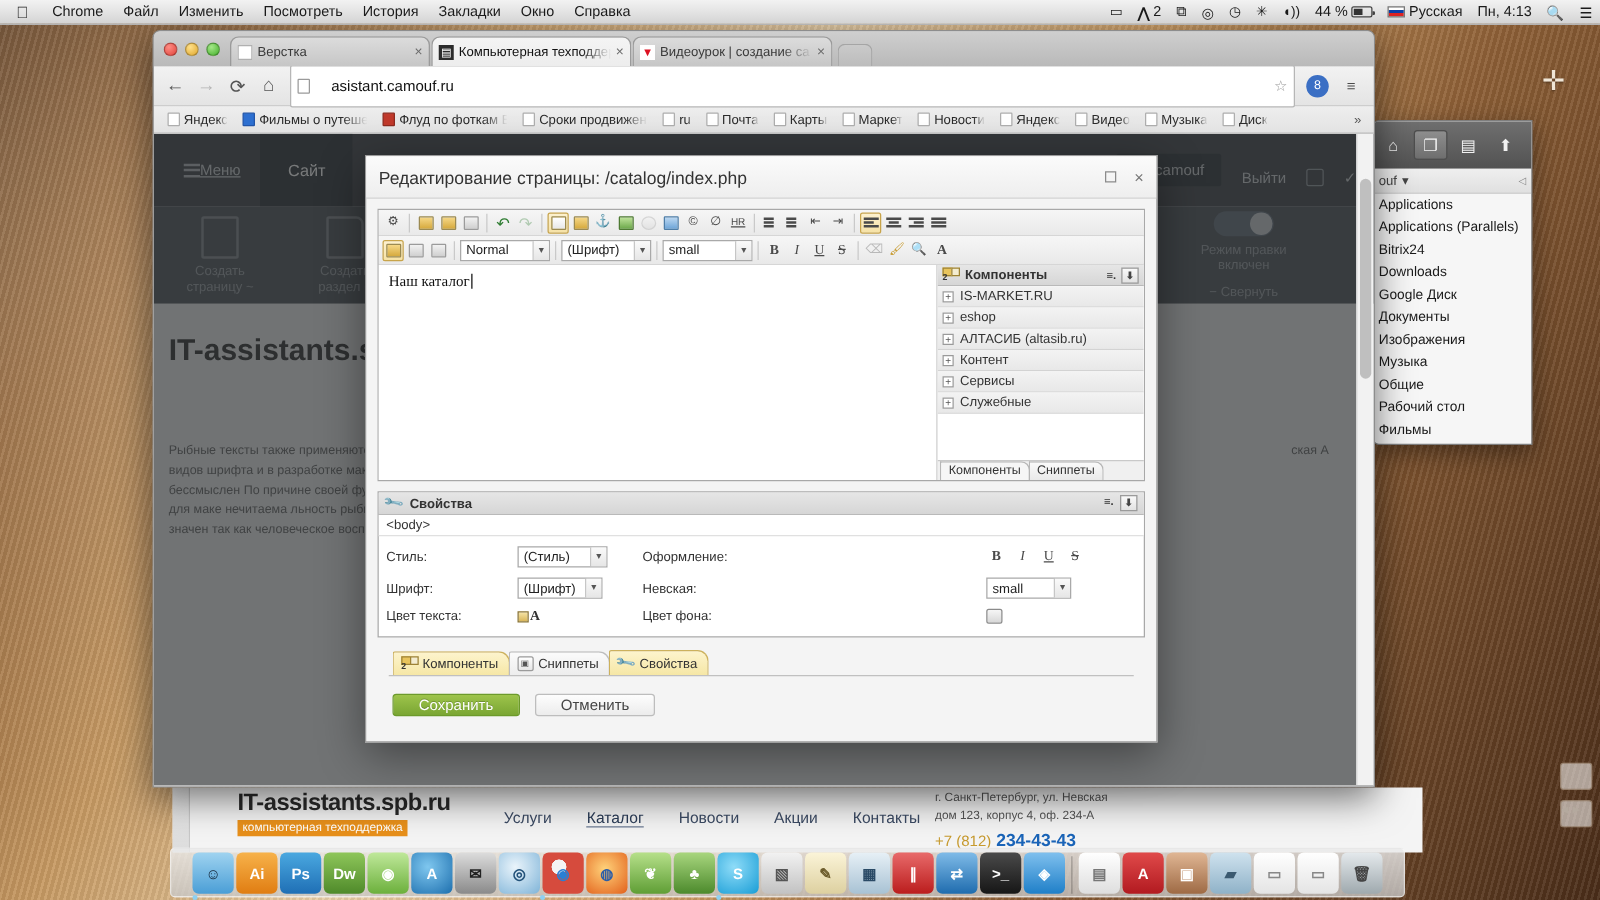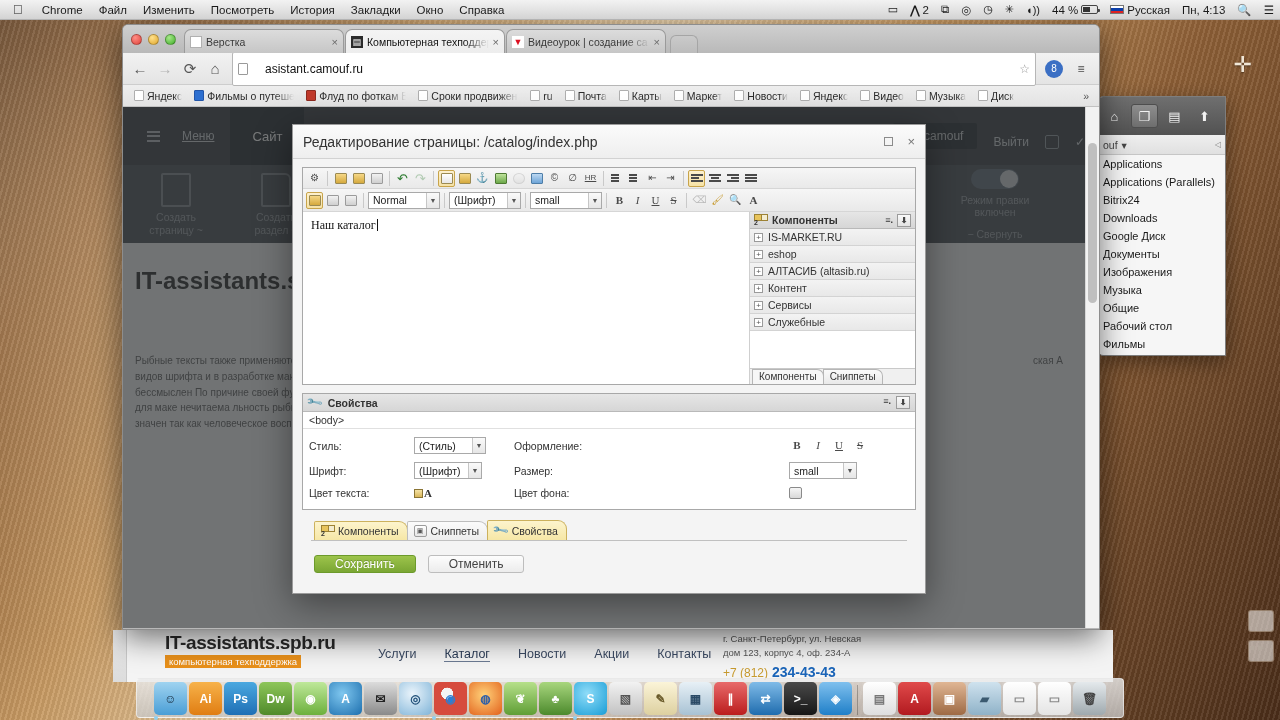--- a/index.html
+++ b/index.html
@@ -118,21 +118,21 @@
   .bm .bmtxt{overflow:hidden;text-overflow:clip;-webkit-mask-image:linear-gradient(90deg,#000 78%,transparent);mask-image:linear-gradient(90deg,#000 78%,transparent);}
   .bm-overflow{margin-left:auto;padding-right:4px;color:#555;}
 
   
   #viewport { position: relative; height: 521px; background: #fff; overflow: hidden; }
   #bitrix-bar {
     height: 58px; background: #4c5055; position: relative;
     display: flex; align-items: center; padding-left: 10px; gap: 2px;
     color: #cfd2d5;
   }
-  #bitrix-bar .bx-burger{display:flex;align-items:center;gap:22px;font-size:12px;padding:0 14px;height:34px;text-decoration:underline;}
+  #bitrix-bar .bx-burger{display:flex;align-items:center;gap:0;font-size:12px;padding:0 14px;height:34px;text-decoration:underline;}
   .burger-lines{display:inline-block;width:13px;}
   .burger-lines i{display:block;height:2px;background:#b9bcbf;margin:2.5px 0;}
   #bitrix-bar .bx-tab{padding:0 22px;height:58px;display:flex;align-items:center;font-size:13px;}
   #bitrix-bar .bx-tab.sel{background:#3c4044;color:#fff;}
   #bitrix-bar .bx-right{margin-left:auto;display:flex;align-items:flex-end;gap:16px;padding-right:14px;font-size:12px;}
   .bx-counter{display:flex;align-items:center;gap:5px;}
   .bx-sq{width:14px;height:14px;border:1px solid #9aa0a5;border-radius:2px;display:inline-block;}
   .bx-user{display:flex;align-items:center;gap:6px;background:#3c4044;padding:6px 14px;border-radius:2px;}
 
   #bitrix-actions{height:78px;background:#5a5f64;display:flex;align-items:flex-start;padding:8px 0 0 16px;gap:26px;color:#9fa4a9;}
@@ -270,21 +270,21 @@
   #finder-crumb .back{margin-left:auto;color:#888;font-size:8px;}
   .fitem{height:18px;display:flex;align-items:center;padding-left:4px;font-size:11px;color:#1a1a1a;white-space:nowrap;}
 
   
   #desk-right-icons{position:absolute;right:6px;top:610px;z-index:20;display:flex;flex-direction:column;gap:8px;align-items:center;}
   .desk-ic{width:26px;height:22px;border-radius:3px;background:rgba(255,255,255,.55);border:1px solid rgba(120,90,60,.5);}
   #desk-plus{position:absolute;right:28px;top:52px;color:#f0e6d6;font-size:22px;z-index:20;text-shadow:0 1px 2px rgba(0,0,0,.4);}
   #desk-arrows{position:absolute;right:16px;top:640px;z-index:20;color:#5a4128;font-size:12px;}
 
   
-  #site-footer{position:absolute;left:113px;top:630px;width:1000px;height:52px;background:#f4f4f4;z-index:20;overflow:hidden;}
+  #site-footer{position:absolute;left:138px;top:630px;width:1000px;height:52px;background:#f4f4f4;z-index:20;overflow:hidden;}
   #sf-logo{position:absolute;left:52px;top:2px;}
   #sf-logo .l1{font-size:19px;font-weight:bold;color:#2a2a2a;letter-spacing:-.4px;}
   #sf-logo .l2{background:#e8901b;color:#fff;font-size:9.5px;padding:1px 4px;display:inline-block;margin-top:1px;}
   #sf-nav{position:absolute;left:265px;top:17px;display:flex;gap:28px;font-size:12.5px;color:#3b4a63;}
   #sf-nav .sf-link.active{color:#2b3c57;border-bottom:1px solid #6b7a93;}
   #sf-contact{position:absolute;left:610px;top:2px;font-size:9.5px;color:#555;line-height:1.45;}
   #sf-phone{font-size:14px;font-weight:bold;color:#1a64b8;margin-top:2px;}
   #sf-phone .code{color:#c79a2e;font-weight:normal;font-size:12px;}
   #sf-ruler{position:absolute;left:0;top:0;width:14px;height:52px;background:linear-gradient(180deg,#e9e9e9,#dcdcdc);border-right:1px solid #c8c8c8;font-size:6px;color:#777;}
 
@@ -778,21 +778,21 @@
           <span class="tbtn fmt i">I</span>
           <span class="tbtn fmt u">U</span>
           <span class="tbtn fmt s">S</span>
         </span>
 
         <span class="lbl">Шрифт:</span>
         <span class="selbox" style="width:68px;">
           <span>(Шрифт)</span>
           <span class="arrow">▼</span>
         </span>
-        <span class="lbl">Размер:</span>
+        <span class="lbl">Невская:</span>
         <span class="selbox" style="width:68px;">
           <span>small</span>
           <span class="arrow">▼</span>
         </span>
 
         <span class="lbl">Цвет текста:</span>
         <span class="swatch">
             <i class="sw-chip"></i>
             <span class="sw-a">A</span>
           </span>

